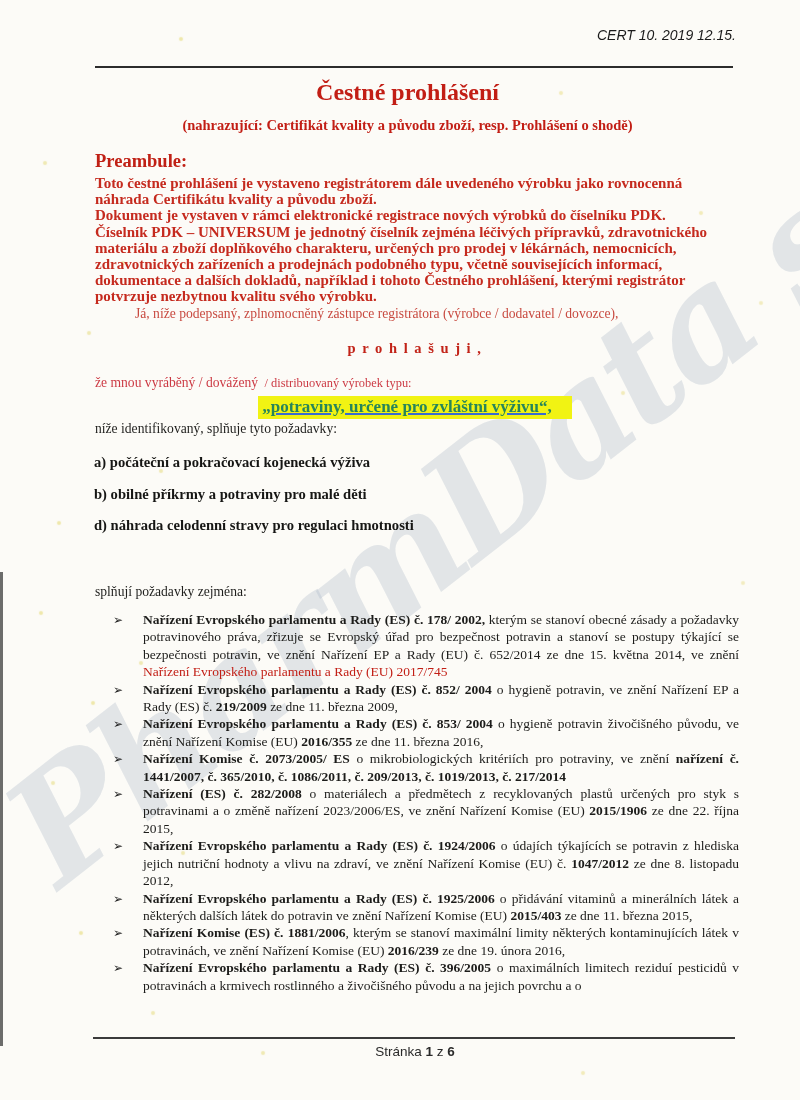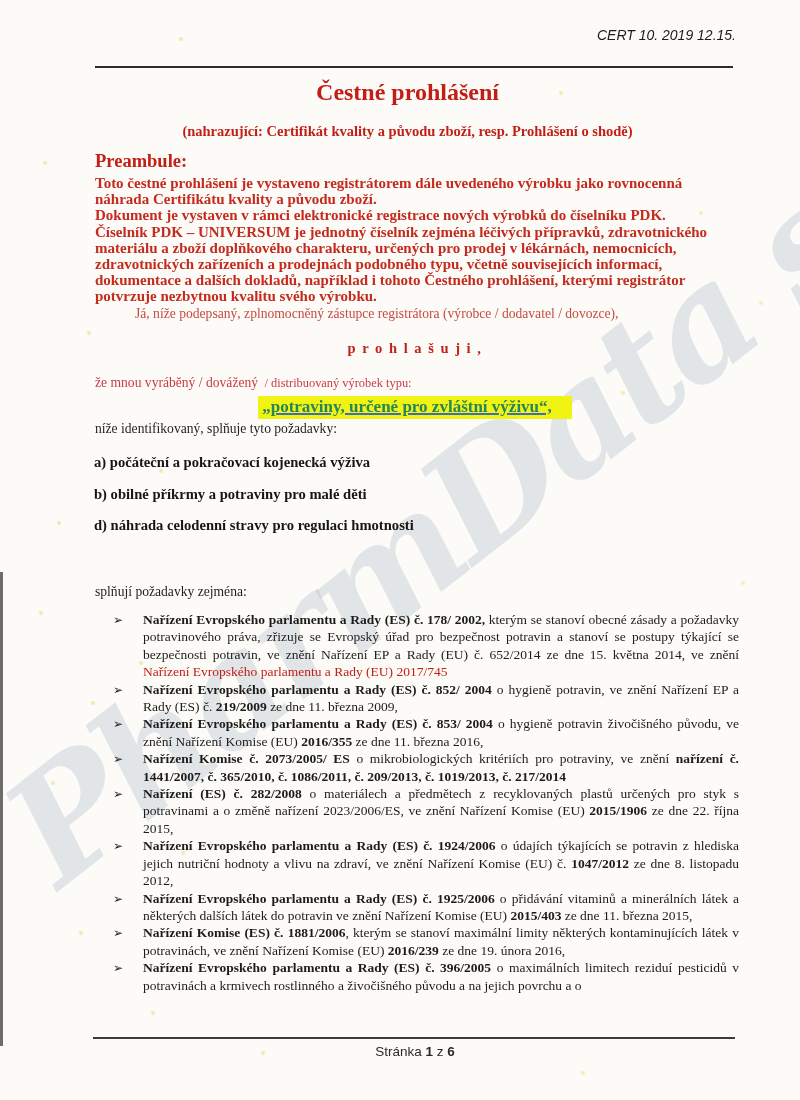--- a/index.html
+++ b/index.html
@@ -63,21 +63,21 @@
     font-family:"Liberation Sans", sans-serif;
     font-style:italic; font-size:14px; color:#1b1b1b; z-index:1;
   }
   .top-rule {
     position:absolute; top:66px; left:95px; width:638px; height:2px;
     background:#2c2c2c; z-index:1;
   }
 
   .title-block { position:absolute; top:79px; left:80px; width:655px; text-align:center; z-index:1; }
   .title-main { font-size:24px; font-weight:bold; color:#c21e15; }
-  .title-sub  { font-size:14.5px; font-weight:bold; color:#c21e15; margin-top:17px; }
+  .title-sub  { font-size:14.5px; font-weight:bold; color:#c21e15; margin-top:11px; }
 
   .preambule { position:absolute; top:151px; left:95px; width:642px; z-index:1; }
   .preambule .ph {
     font-size:18.5px; font-weight:bold; color:#c02015; margin:0 0 3px 0;
   }
   .preambule p {
     font-size:15px; font-weight:bold; color:#c52a1e;
     line-height:16.2px; margin:0; text-align:left;
   }
 

